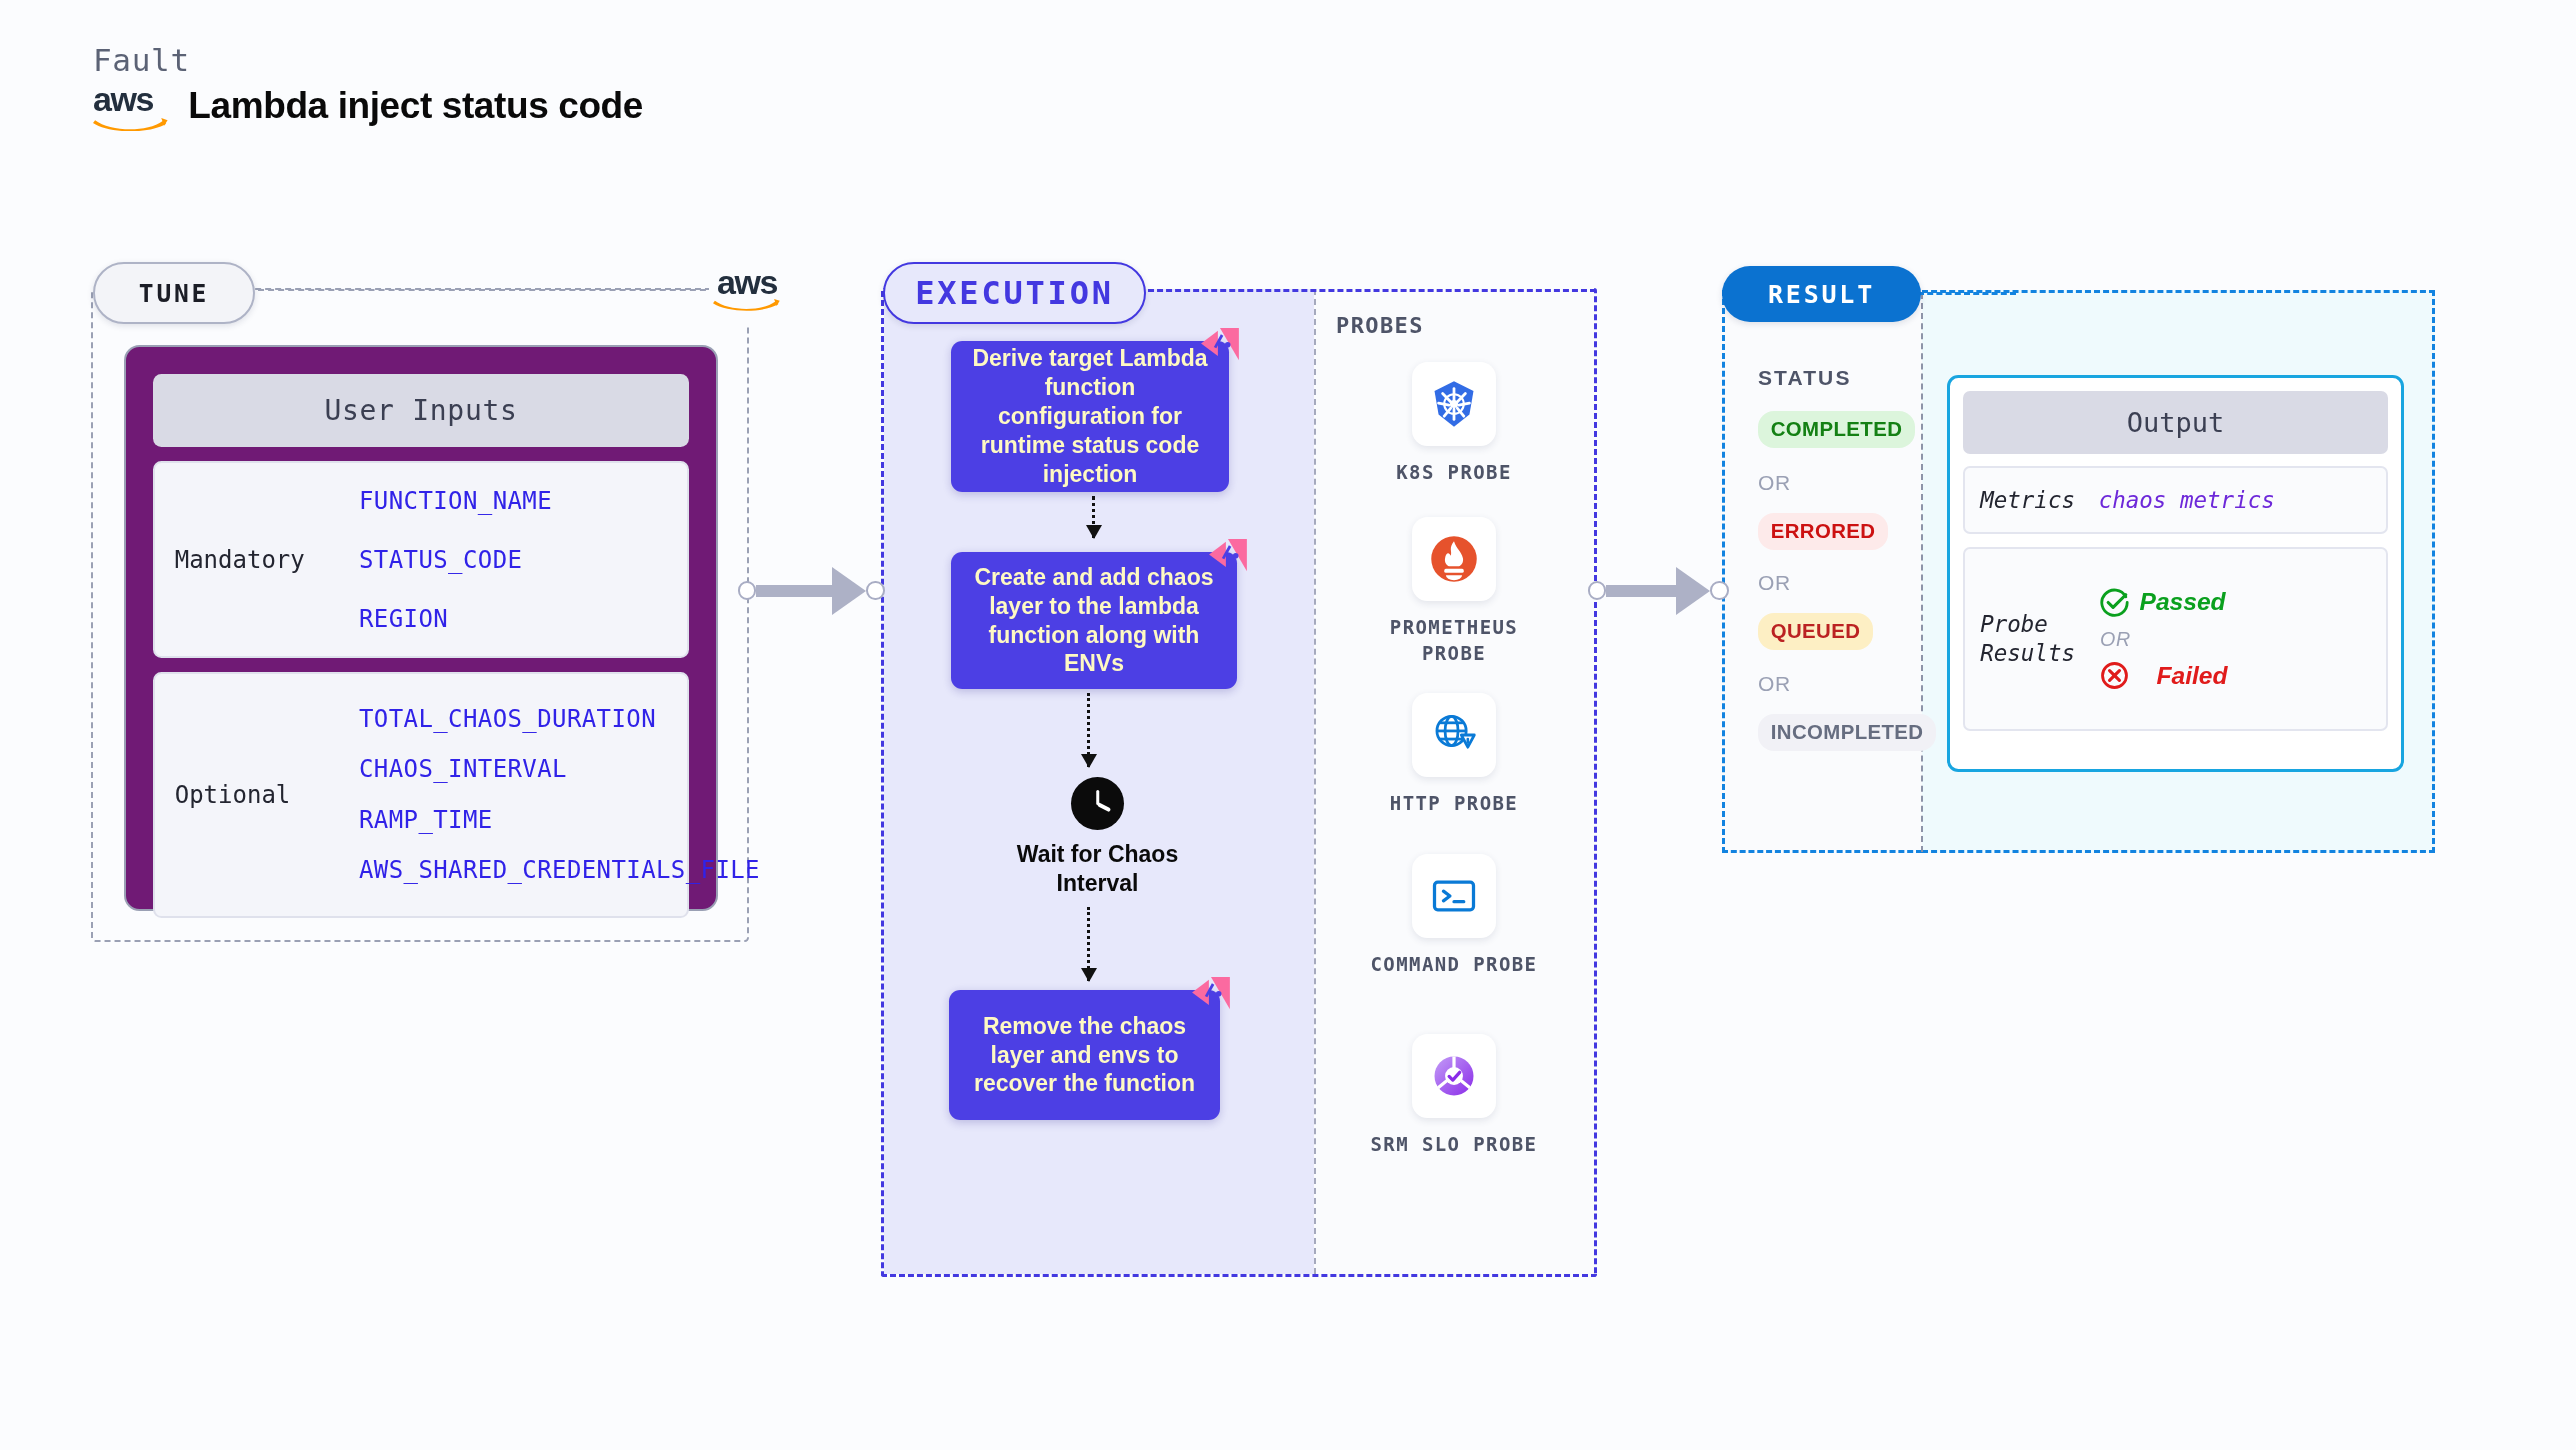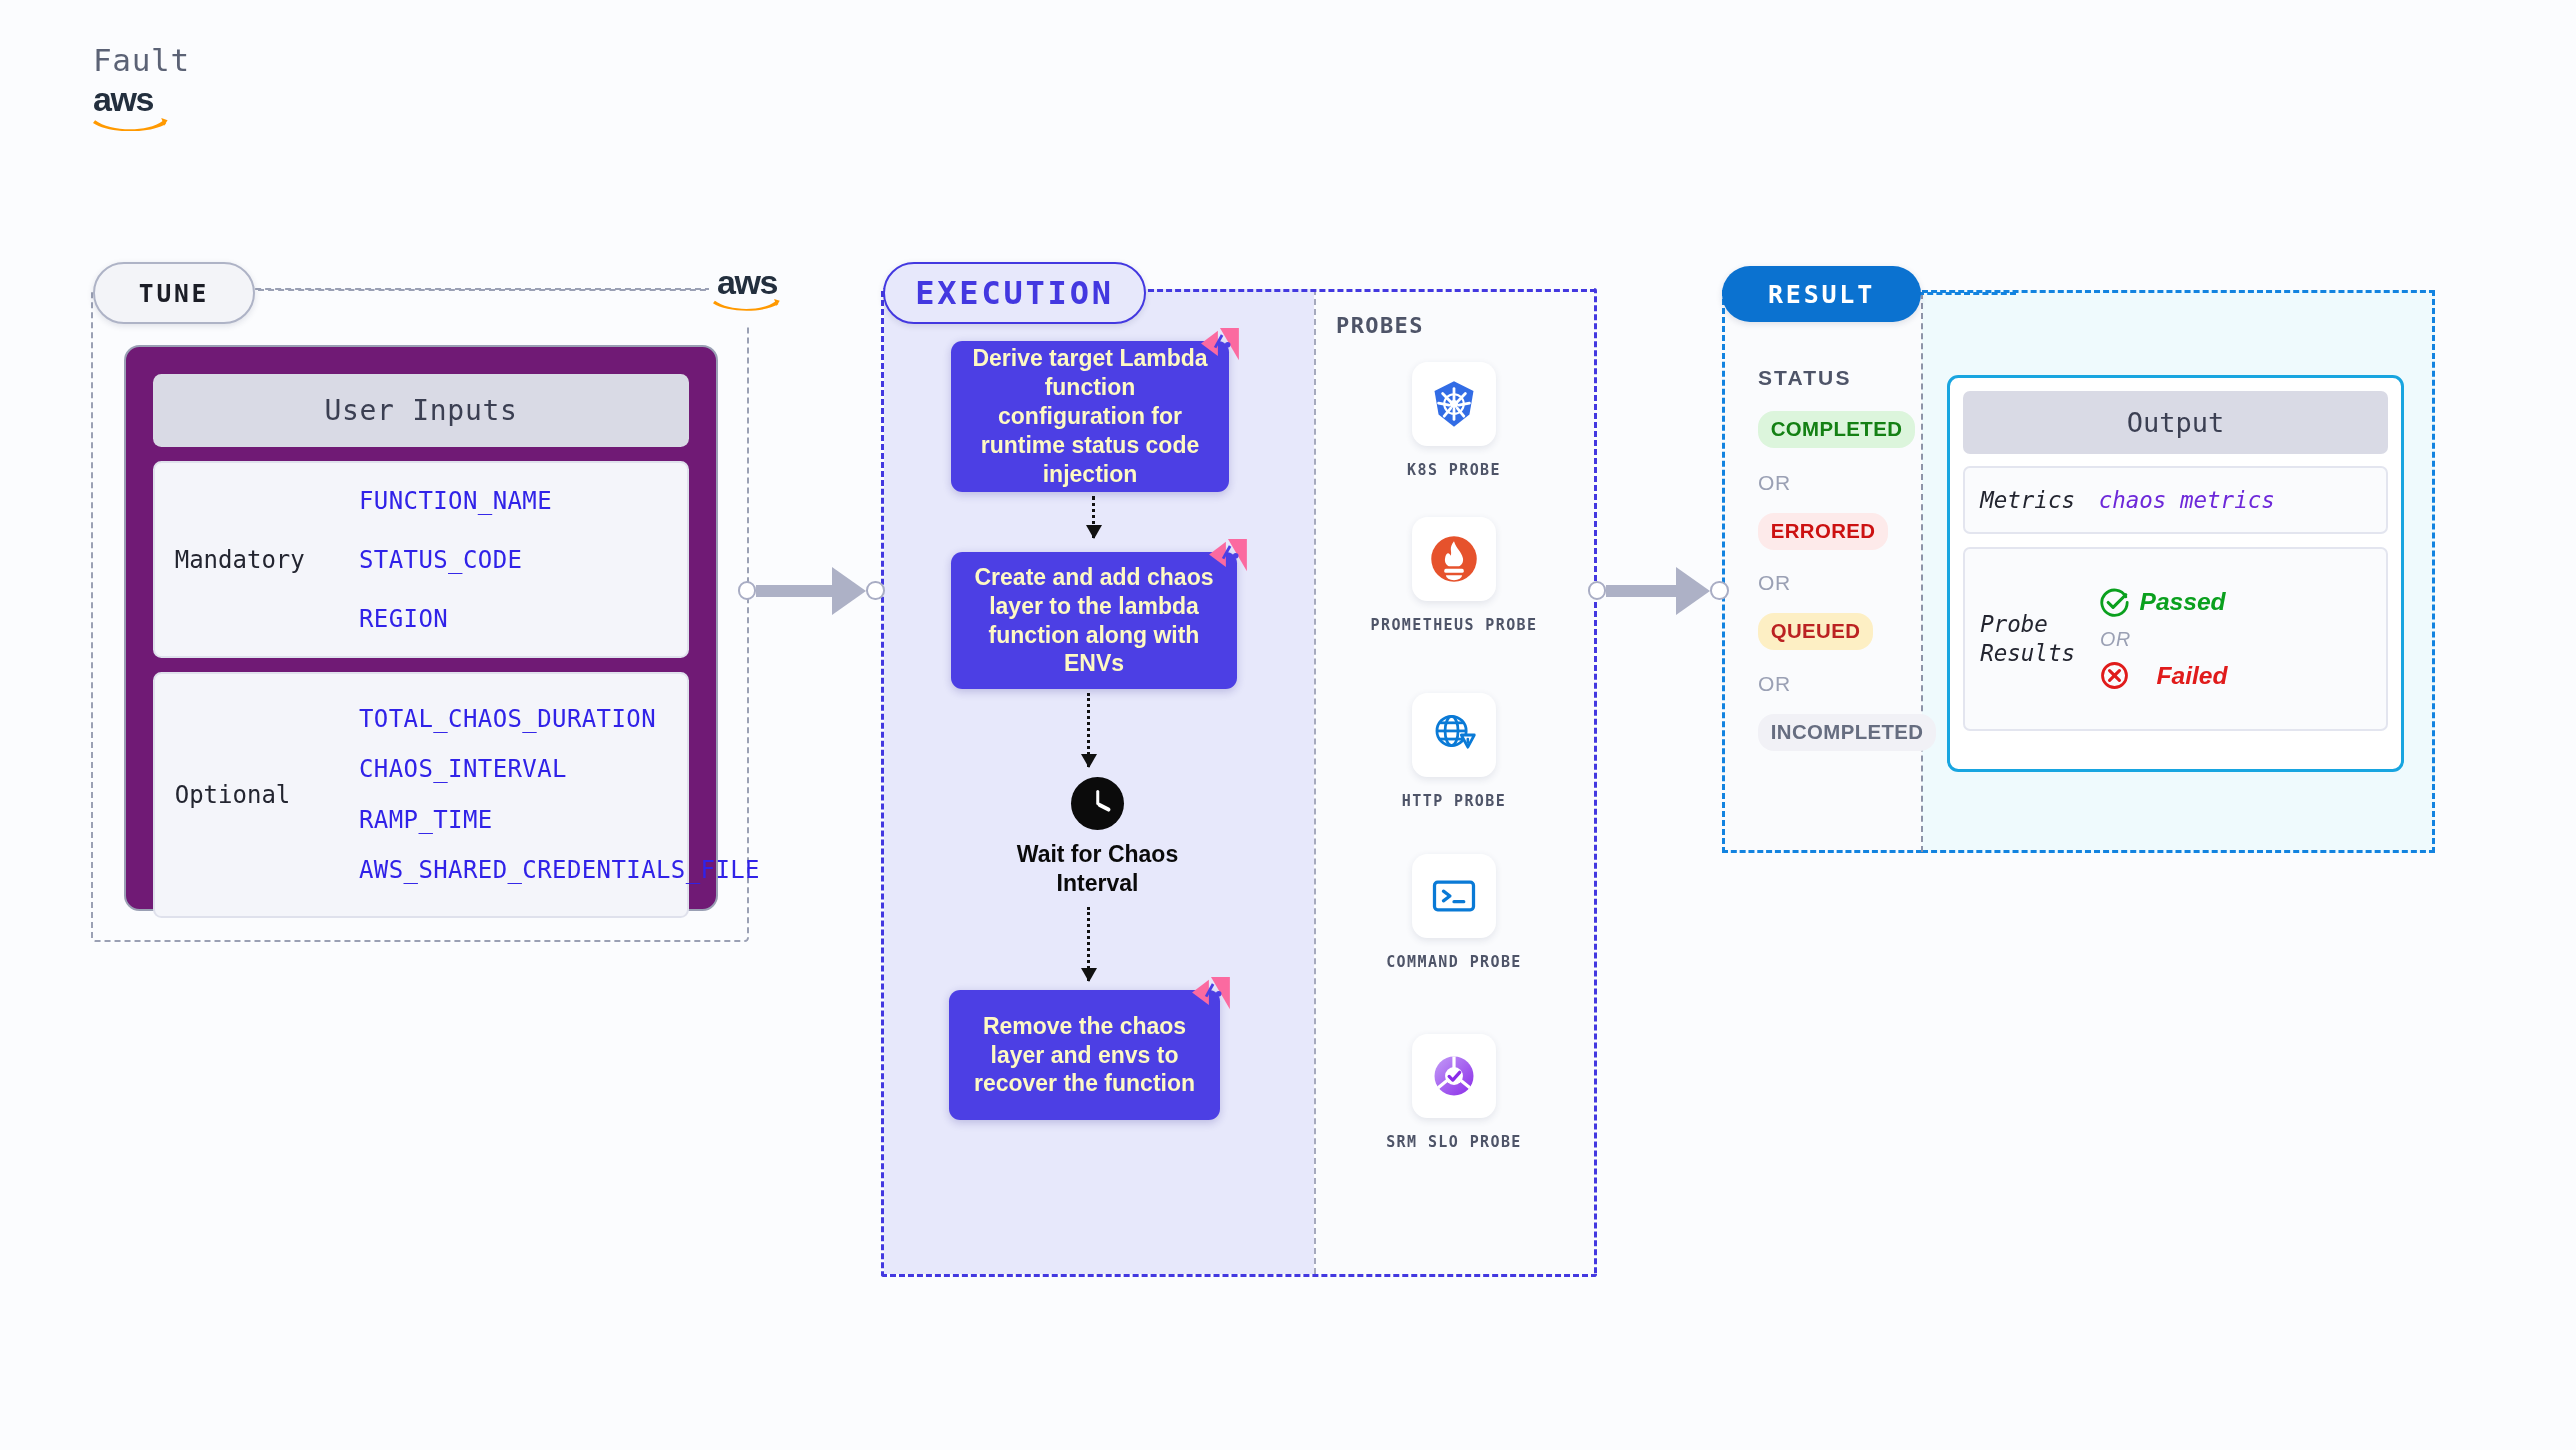--- a/index.html
+++ b/index.html
@@ -131,21 +131,21 @@
   
   #probes-title{left:1336px;top:313px;font-family:"DejaVu Sans Mono",monospace;
     font-size:22px;color:#4e5468;letter-spacing:1.4px;font-weight:700;}
   .probe{position:absolute;width:176px;text-align:center;left:1366px;}
   .probe-icon{
     width:84px;height:84px;margin:0 auto;background:#fff;border-radius:15.5px;
     box-shadow:0 2.1px 7.7px rgba(40,50,90,.10);
     display:flex;align-items:center;justify-content:center;
   }
   .probe-label{margin-top:14px;font-family:"DejaVu Sans Mono",monospace;
-    font-size:15px;color:#4e5468;letter-spacing:1.4px;font-weight:700;line-height:1.35;}
+    font-size:19px;color:#4e5468;letter-spacing:1.4px;font-weight:700;line-height:1.35;}
   #probe0{top:362px;}
   #probe1{top:517px;}
   #probe2{top:693px;}
   #probe3{top:854px;}
   #probe4{top:1034px;}
 
   
   #result-badge{left:1722px;top:266px;width:199px;height:56px;
     background:#0b72d0;border:none;color:#fff;font-size:25px;}
   #result-dashline{left:1918px;top:292px;width:98px;height:0;
@@ -195,20 +195,21 @@
 <div class="abs" id="header">
   <div id="fault-label">Fault</div>
   <div id="title-row">
     <div id="aws-logo">
       <div class="aws-word">aws</div>
       <svg class="aws-smile" width="76" height="15.5" viewBox="0 0 108 22">
         <path d="M3 6 C24 22 76 24 99 7 L104 11 C80 26 22 25 0 10 Z" fill="#ff9900"></path>
         <path d="M97 3 L106 6 L101 14 Z" fill="#ff9900"></path>
       </svg>
     </div>
+    <div id="main-title">Lambda inject status code</div>
   </div>
 </div>
 
 <div class="dash-box" id="tune-box"></div>
 <div class="abs" id="tune-dashline"></div>
 <div class="sec-badge" id="tune-badge">TUNE</div>
 <div class="abs" id="aws-mark">
   <div class="aws-word">aws</div>
   <svg width="68" height="14" viewBox="0 0 108 22">
     <path d="M3 6 C24 22 76 24 99 7 L104 11 C80 26 22 25 0 10 Z" fill="#ff9900"></path>

